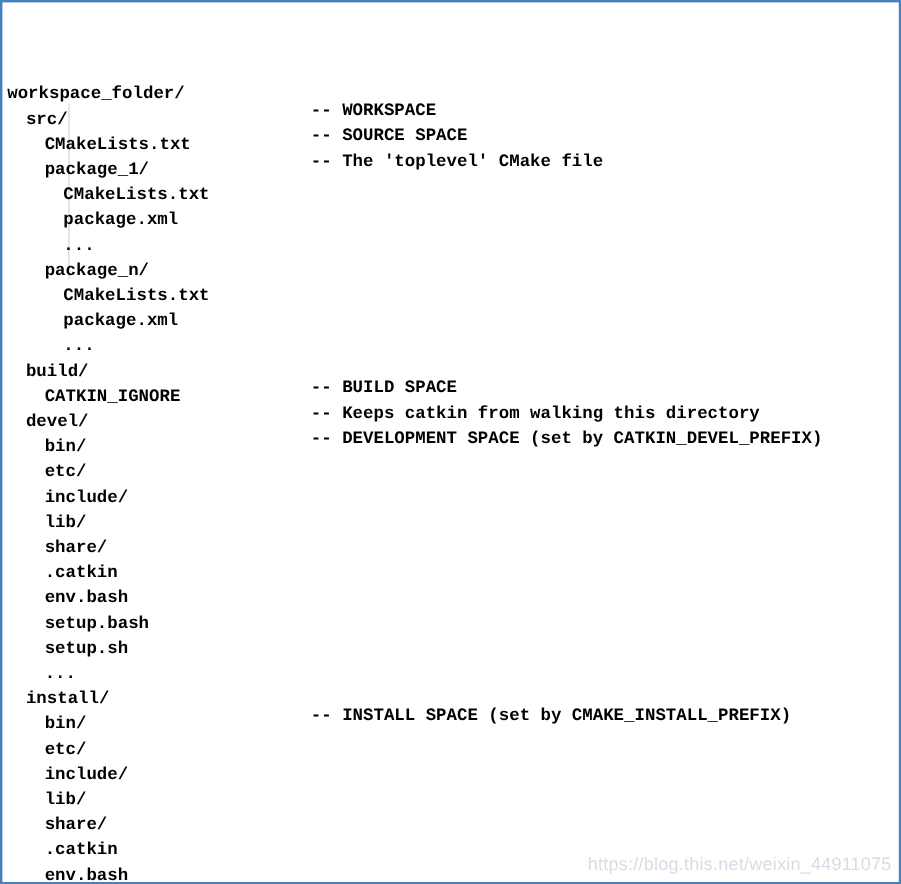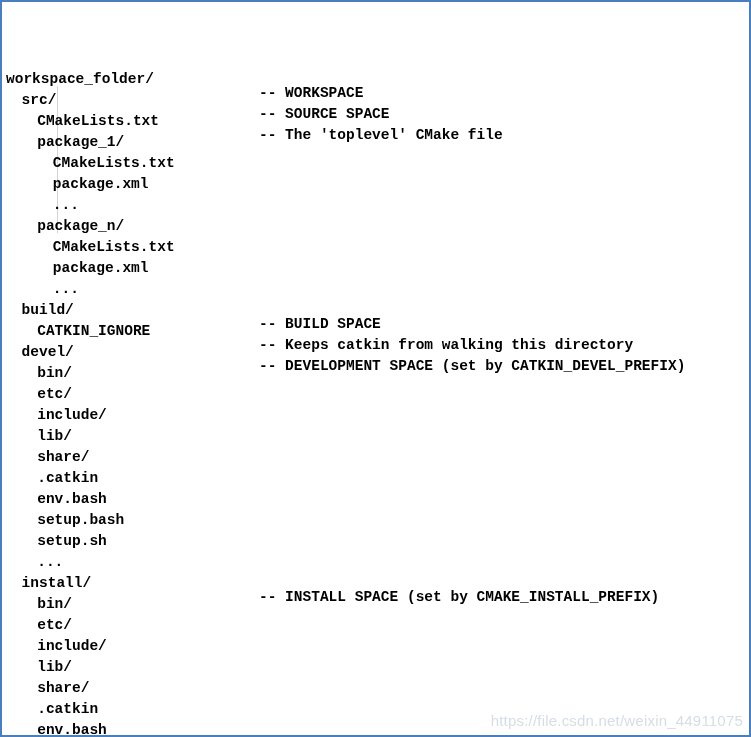--- a/index.html
+++ b/index.html
@@ -72,15 +72,15 @@
 </style>
 </head>
 <body>
 
 <div id="code-frame" style="border-color: rgb(74, 127, 189); background: rgb(255, 255, 255);">
 
   <div id="code-listing" style="color: rgb(0, 0, 0);">
     
   <div class="guide" style="left: 55px; top: 84px; height: 63px;"></div><div class="guide" style="left: 55px; top: 147px; height: 84px;"></div><div class="code-line"><span class="path-cell" style="padding-left: 0px;">workspace_folder/</span><span class="comment-cell" style="left: 253px;">-- WORKSPACE</span></div><div class="code-line"><span class="path-cell" style="padding-left: 15.6px;">src/</span><span class="comment-cell" style="left: 253px;">-- SOURCE SPACE</span></div><div class="code-line"><span class="path-cell" style="padding-left: 31.2px;">CMakeLists.txt</span><span class="comment-cell" style="left: 253px;">-- The 'toplevel' CMake file</span></div><div class="code-line"><span class="path-cell" style="padding-left: 31.2px;">package_1/</span></div><div class="code-line"><span class="path-cell" style="padding-left: 46.8px;">CMakeLists.txt</span></div><div class="code-line"><span class="path-cell" style="padding-left: 46.8px;">package.xml</span></div><div class="code-line"><span class="path-cell" style="padding-left: 46.8px;">...</span></div><div class="code-line"><span class="path-cell" style="padding-left: 31.2px;">package_n/</span></div><div class="code-line"><span class="path-cell" style="padding-left: 46.8px;">CMakeLists.txt</span></div><div class="code-line"><span class="path-cell" style="padding-left: 46.8px;">package.xml</span></div><div class="code-line"><span class="path-cell" style="padding-left: 46.8px;">...</span></div><div class="code-line"><span class="path-cell" style="padding-left: 15.6px;">build/</span><span class="comment-cell" style="left: 253px;">-- BUILD SPACE</span></div><div class="code-line"><span class="path-cell" style="padding-left: 31.2px;">CATKIN_IGNORE</span><span class="comment-cell" style="left: 253px;">-- Keeps catkin from walking this directory</span></div><div class="code-line"><span class="path-cell" style="padding-left: 15.6px;">devel/</span><span class="comment-cell" style="left: 253px;">-- DEVELOPMENT SPACE (set by CATKIN_DEVEL_PREFIX)</span></div><div class="code-line"><span class="path-cell" style="padding-left: 31.2px;">bin/</span></div><div class="code-line"><span class="path-cell" style="padding-left: 31.2px;">etc/</span></div><div class="code-line"><span class="path-cell" style="padding-left: 31.2px;">include/</span></div><div class="code-line"><span class="path-cell" style="padding-left: 31.2px;">lib/</span></div><div class="code-line"><span class="path-cell" style="padding-left: 31.2px;">share/</span></div><div class="code-line"><span class="path-cell" style="padding-left: 31.2px;">.catkin</span></div><div class="code-line"><span class="path-cell" style="padding-left: 31.2px;">env.bash</span></div><div class="code-line"><span class="path-cell" style="padding-left: 31.2px;">setup.bash</span></div><div class="code-line"><span class="path-cell" style="padding-left: 31.2px;">setup.sh</span></div><div class="code-line"><span class="path-cell" style="padding-left: 31.2px;">...</span></div><div class="code-line"><span class="path-cell" style="padding-left: 15.6px;">install/</span><span class="comment-cell" style="left: 253px;">-- INSTALL SPACE (set by CMAKE_INSTALL_PREFIX)</span></div><div class="code-line"><span class="path-cell" style="padding-left: 31.2px;">bin/</span></div><div class="code-line"><span class="path-cell" style="padding-left: 31.2px;">etc/</span></div><div class="code-line"><span class="path-cell" style="padding-left: 31.2px;">include/</span></div><div class="code-line"><span class="path-cell" style="padding-left: 31.2px;">lib/</span></div><div class="code-line"><span class="path-cell" style="padding-left: 31.2px;">share/</span></div><div class="code-line"><span class="path-cell" style="padding-left: 31.2px;">.catkin</span></div><div class="code-line"><span class="path-cell" style="padding-left: 31.2px;">env.bash</span></div></div>
 
-  <div id="watermark" style="color: rgb(213, 221, 230);">https://file.csdn.net/weixin_44911075</div>
+  <div id="watermark" style="color: rgb(213, 221, 230);">https://blog.this.net/weixin_44911075</div>
 
 </div>
 
 </body></html>

